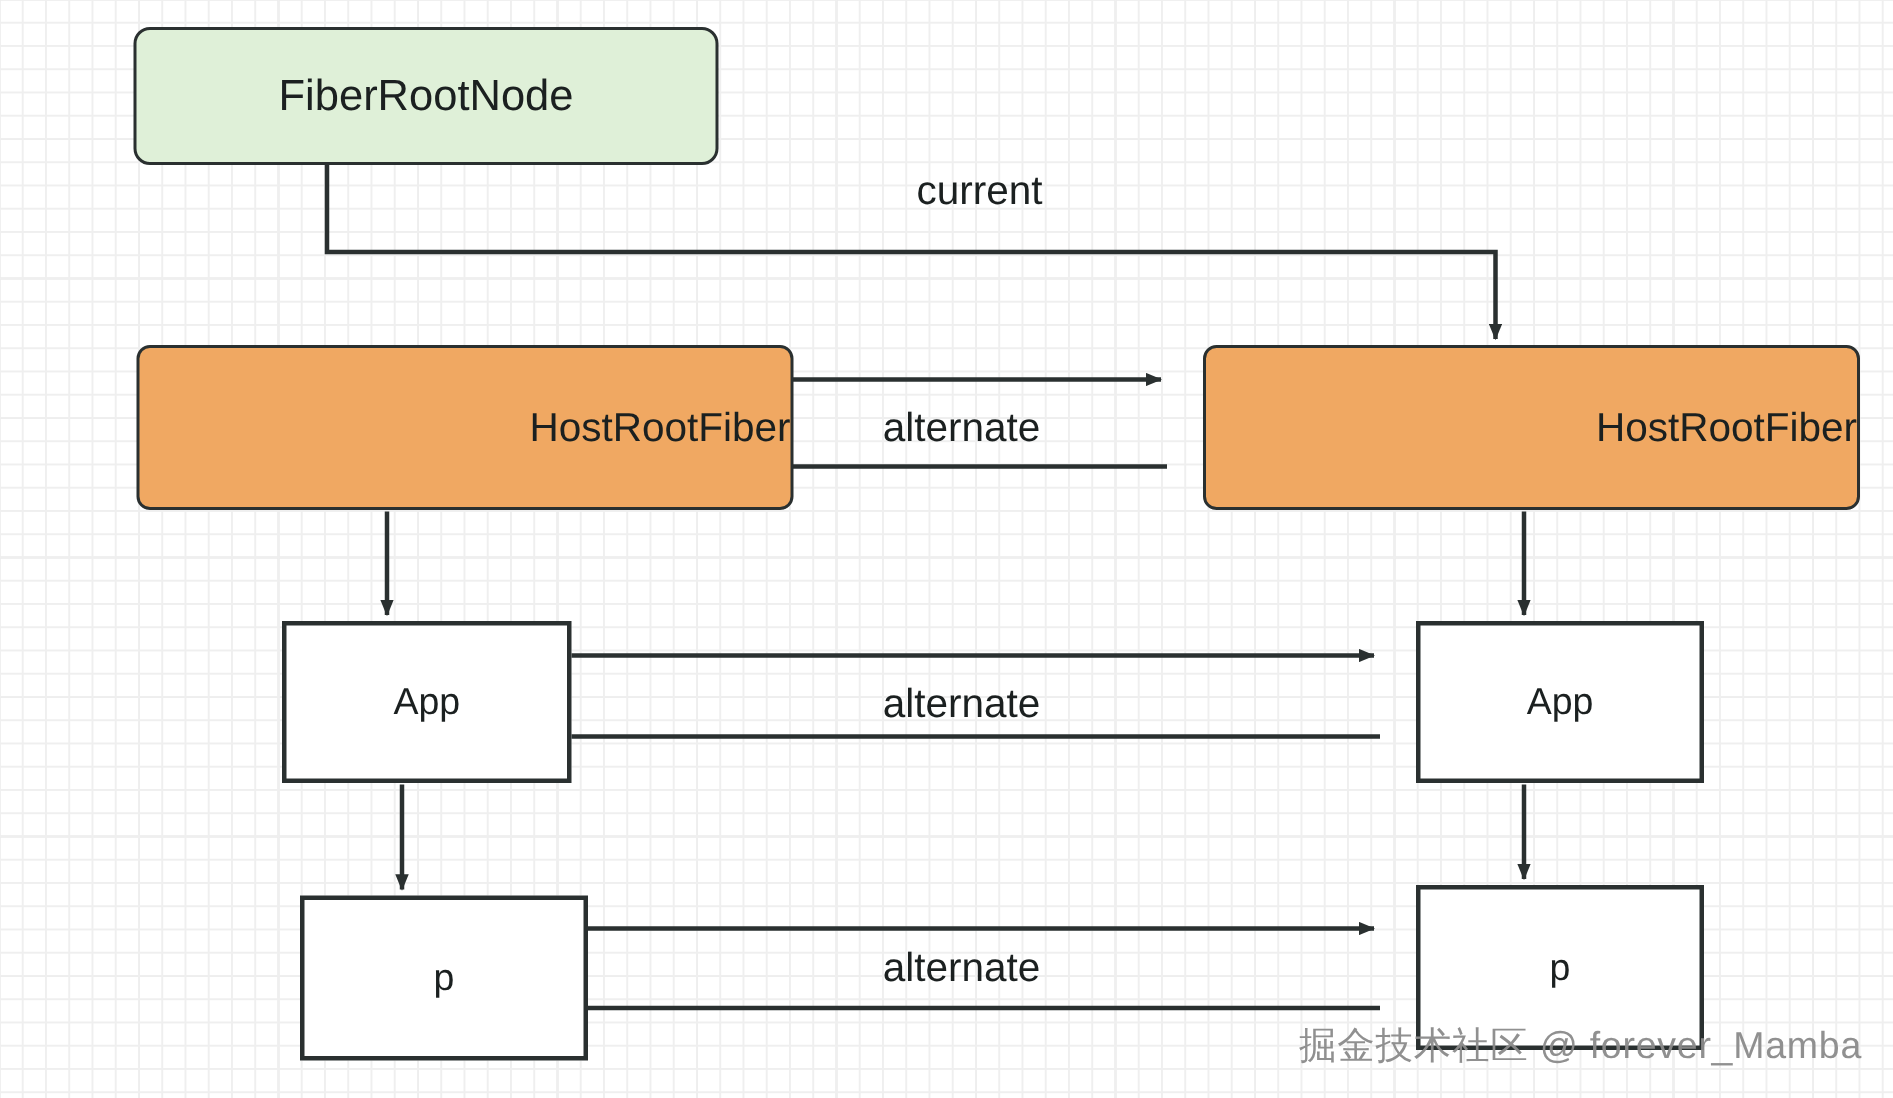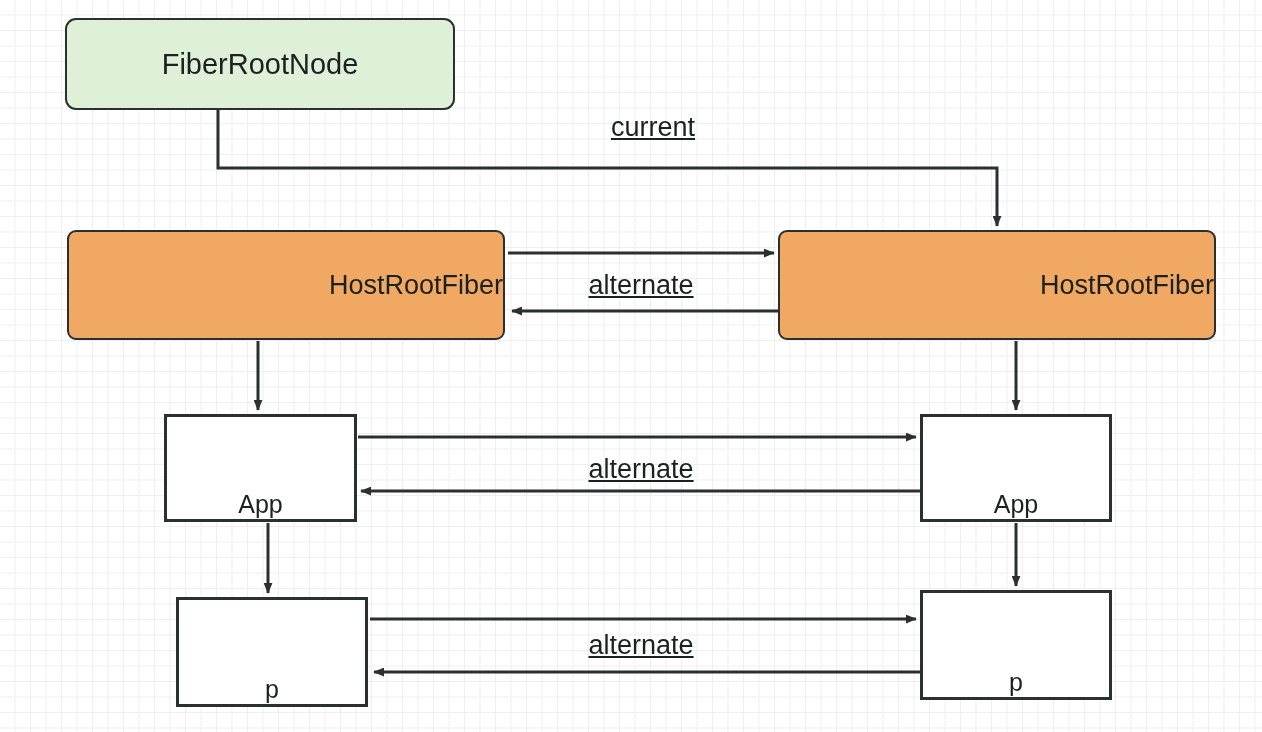--- a/index.html
+++ b/index.html
@@ -39,46 +39,45 @@
   }
   .node {
     position: absolute;
     box-sizing: border-box;
     display: flex;
     align-items: center;
     justify-content: center;
     border: 2.5px solid #2a3030;
     color: #1b2020;
     white-space: nowrap;
+    margin-left: 24px;
   }
   .node-root {
     background: #dff0d8;
     border-radius: 11px;
     font-size: 29px;
   }
   .node-fiber {
     background: #f0a862;
     border-radius: 9px;
     font-size: 27px;
     justify-content: flex-end;
   }
   .node-plain {
     background: #ffffff;
     border-radius: 0;
     border-width: 3px;
     font-size: 25px;
-    align-items: flex-end;
   }
   .edge-label {
     position: absolute;
     font-size: 27px;
     color: #1b2020;
     white-space: nowrap;
     transform: translateX(-50%);
-    text-decoration: underline;
   }
   #watermark {
     position: absolute;
     font-size: 25px;
     color: #8b8b8b;
     white-space: nowrap;
     letter-spacing: 0.5px;
     opacity: 0.95;
   }
 </style>
@@ -165,14 +164,15 @@
   </div>
 
   <div class="edge-label" style="left:653px; top:112px;">current</div>
 
   <div class="edge-label" style="left:641px; top:270px;">alternate</div>
 
   <div class="edge-label" style="left:641px; top:454px;">alternate</div>
 
   <div class="edge-label" style="left:641px; top:630px;">alternate</div>
 
+  <div id="watermark" style="left:866px; top:680px;">掘金技术社区 @ forever_Mamba</div>
 
 </div>
 
 </body></html>

